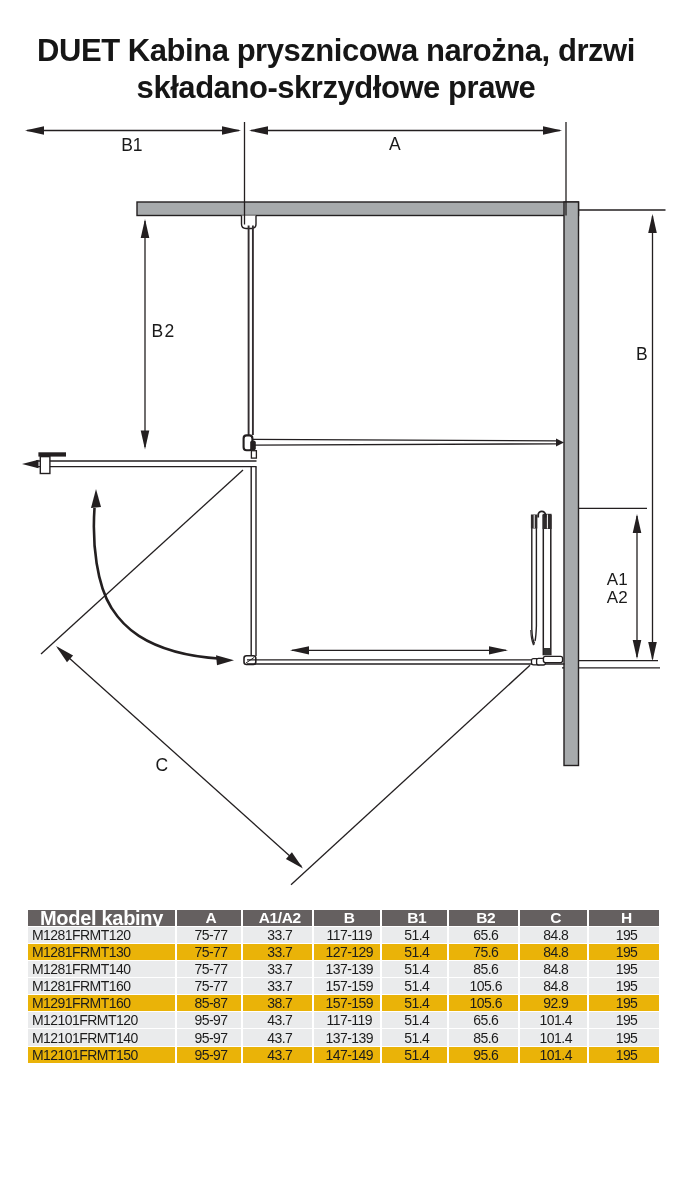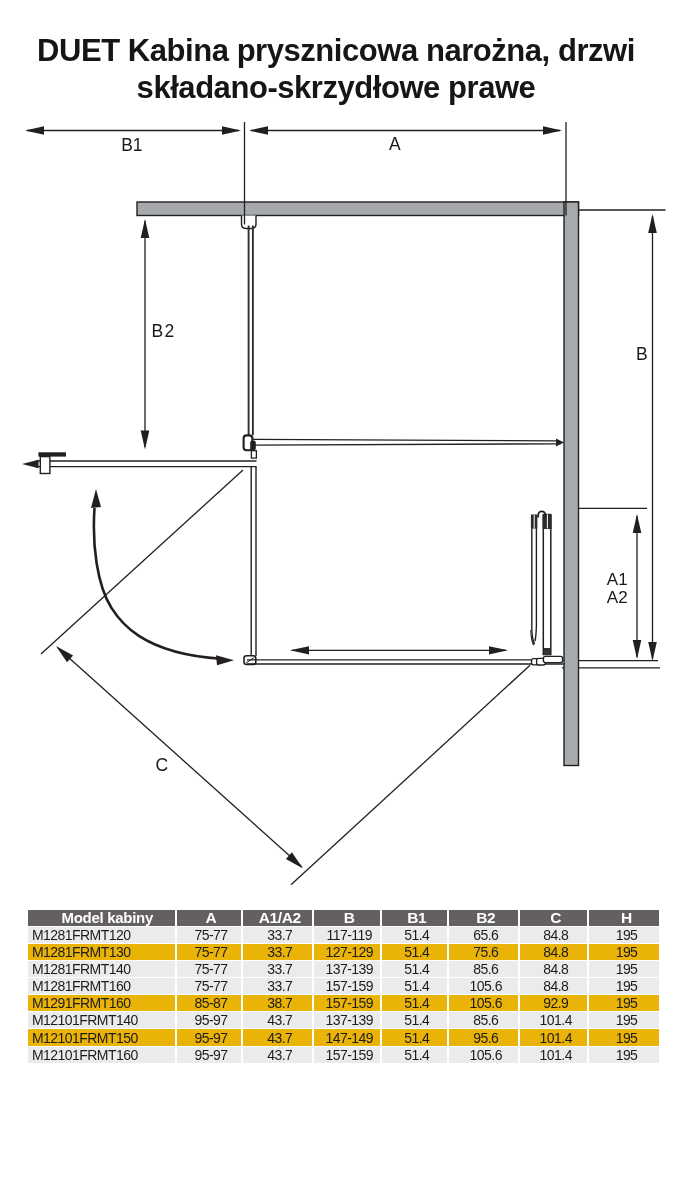--- a/index.html
+++ b/index.html
@@ -5,21 +5,21 @@
   html,body{margin:0;padding:0;background:#fff;}
   body{width:684px;height:1200px;position:relative;font-family:"Liberation Sans",sans-serif;}
   #title{position:absolute;left:-6px;top:32px;width:684px;text-align:center;
          font-weight:bold;font-size:31px;line-height:37px;color:#161616;letter-spacing:-0.45px;}
   svg{position:absolute;left:0;top:0;}
   #tbl{position:absolute;left:28px;top:910px;border-collapse:separate;border-spacing:0;
        table-layout:fixed;width:631px;}
   #tbl th,#tbl td{box-sizing:border-box;}
   #tbl th{background:#656060;color:#fff;font-weight:bold;font-size:15.5px;height:16.6px;line-height:14px;
           padding:0;text-align:center;border-right:2px solid #fff;border-bottom:1.5px solid #fff;overflow:hidden;white-space:nowrap;}
-  #tbl th.m{text-align:center;padding-left:12px;font-size:15px;letter-spacing:-0.3px;}
+  #tbl th.m{text-align:left;padding-left:12px;font-size:20px;letter-spacing:-0.3px;}
   #tbl th:not(.m),#tbl td:not(.m){padding-left:5px;}
   #tbl th:not(.m){letter-spacing:-0.4px;}
   #tbl td{font-size:14px;color:#1c1c1c;height:17.15px;padding:0;text-align:center;
           border-right:2px solid #fff;border-bottom:1.6px solid #fff;overflow:hidden;white-space:nowrap;letter-spacing:-0.55px;}
   #tbl td.m{text-align:left;padding-left:4px;margin-top:46px;}
   #tbl th:last-child,#tbl td:last-child{border-right:none;}
   #tbl tr.o td{background:#eaebec;}
   #tbl tr.e td{background:#eab308;}
 </style>
 </head>
@@ -215,43 +215,43 @@
         <td class="m">M1291FRMT160</td>
         <td>85-87</td>
         <td>38.7</td>
         <td>157-159</td>
         <td>51.4</td>
         <td>105.6</td>
         <td>92.9</td>
         <td>195</td>
       </tr>
   <tr class="o">
+        <td class="m">M12101FRMT120</td>
+        <td>95-97</td>
+        <td>43.7</td>
+        <td>117-119</td>
+        <td>51.4</td>
+        <td>65.6</td>
+        <td>101.4</td>
+        <td>195</td>
+      </tr>
+  <tr class="o">
         <td class="m">M12101FRMT140</td>
         <td>95-97</td>
         <td>43.7</td>
         <td>137-139</td>
         <td>51.4</td>
         <td>85.6</td>
         <td>101.4</td>
         <td>195</td>
       </tr>
   <tr class="e">
         <td class="m">M12101FRMT150</td>
         <td>95-97</td>
         <td>43.7</td>
         <td>147-149</td>
         <td>51.4</td>
         <td>95.6</td>
         <td>101.4</td>
         <td>195</td>
       </tr>
-  <tr class="o">
-        <td class="m">M12101FRMT160</td>
-        <td>95-97</td>
-        <td>43.7</td>
-        <td>157-159</td>
-        <td>51.4</td>
-        <td>105.6</td>
-        <td>101.4</td>
-        <td>195</td>
-      </tr>
 </tbody>
   </table>
 
 </body></html>

